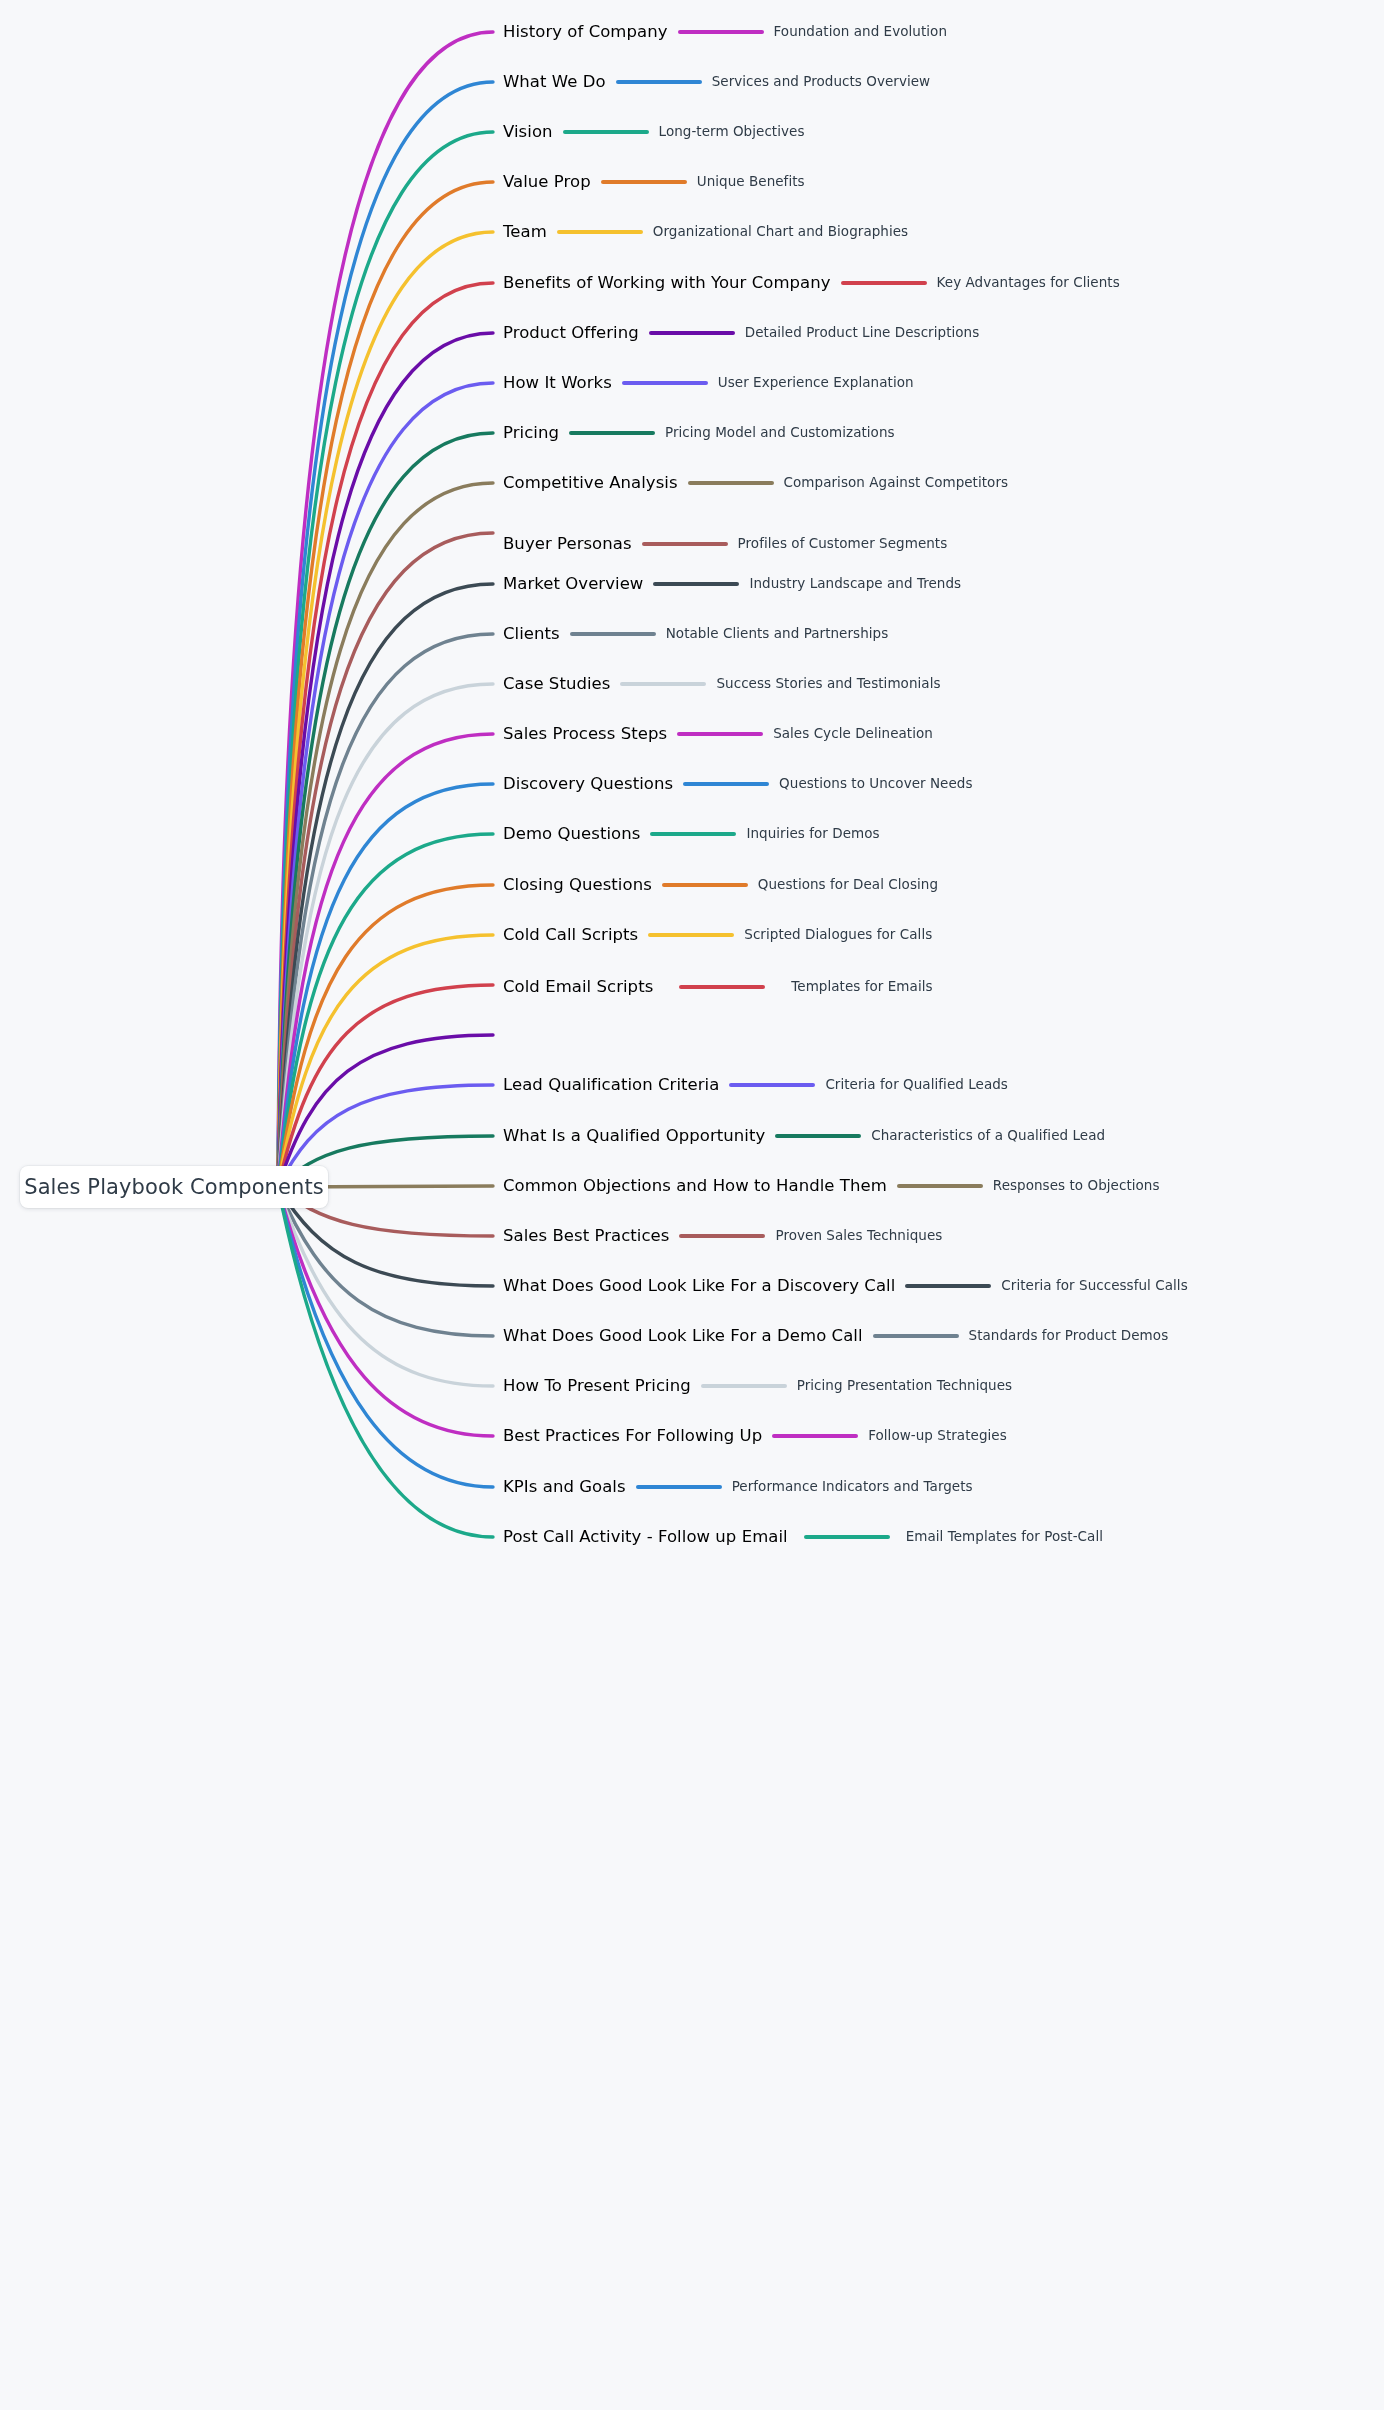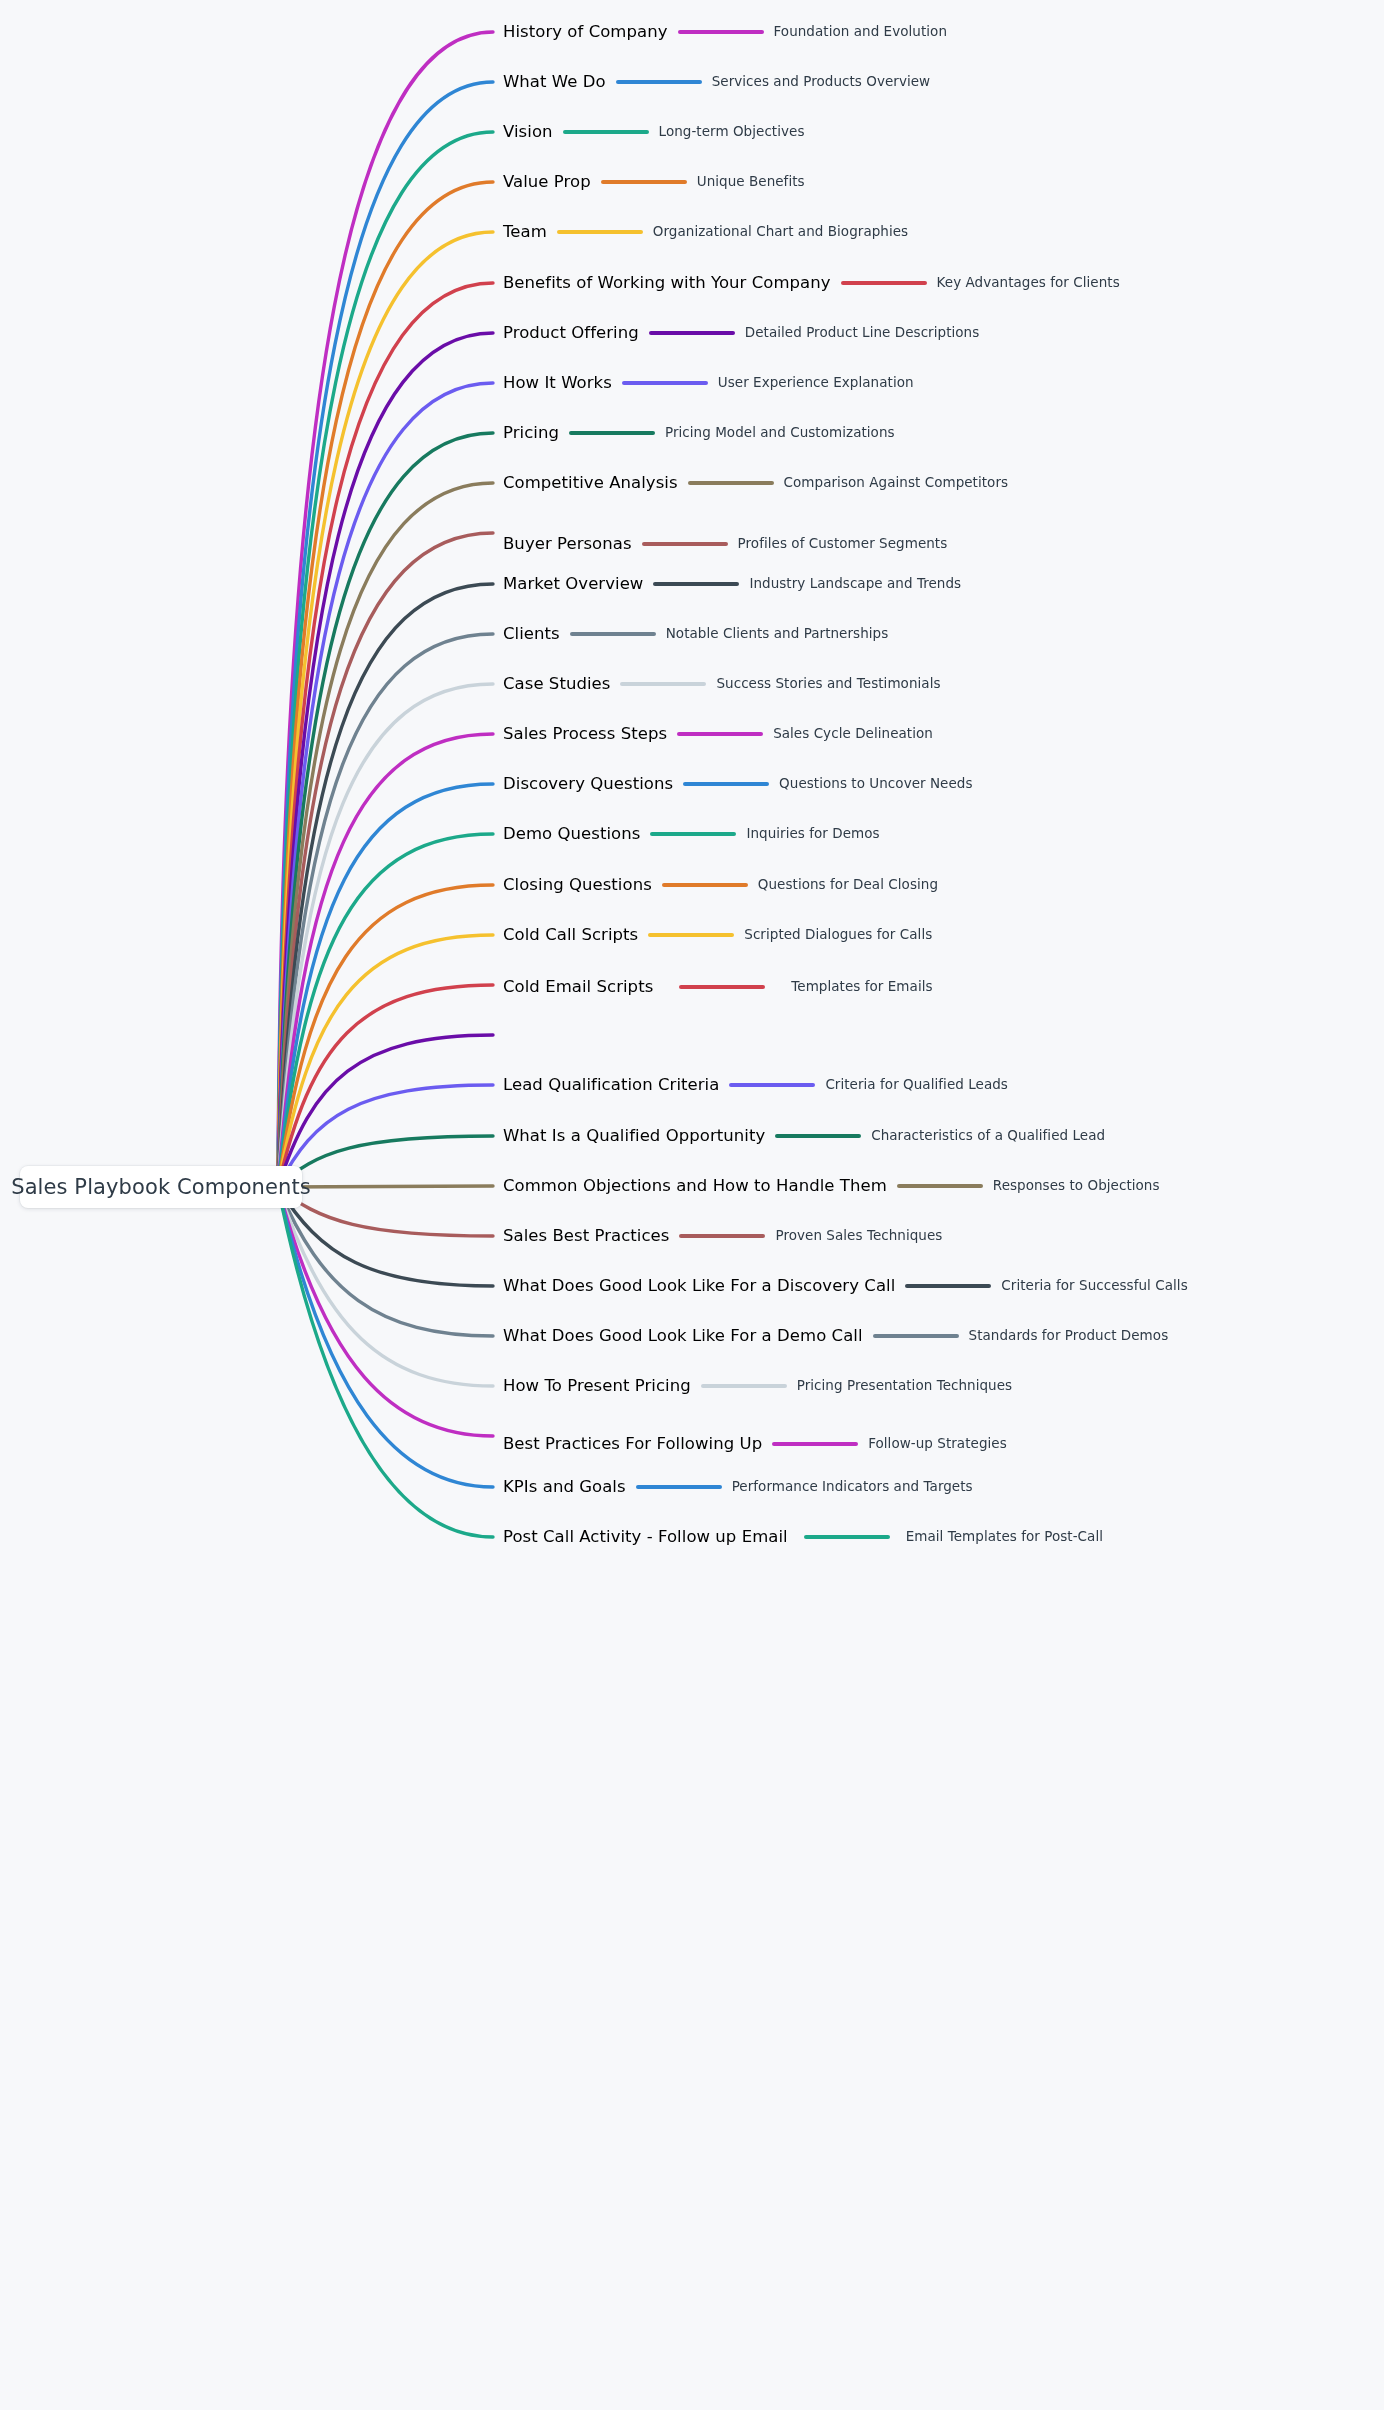--- a/index.html
+++ b/index.html
@@ -112,21 +112,21 @@
       <path d="M 278 1187 L 493 1186" fill="none" stroke="#8a7c5c" stroke-width="3.4" stroke-linecap="round"></path>
       <path d="M 278 1187 C 318.44 1221.3, 364.516 1236, 493 1236" fill="none" stroke="#a85c5c" stroke-width="3.4" stroke-linecap="round"></path>
       <path d="M 278 1187 C 320 1256.3, 370.74 1286, 493 1286" fill="none" stroke="#3c4a54" stroke-width="3.4" stroke-linecap="round"></path>
       <path d="M 278 1187 C 321.56 1291.3, 376.964 1336, 493 1336" fill="none" stroke="#6f8290" stroke-width="3.4" stroke-linecap="round"></path>
       <path d="M 278 1187 C 323.12 1326.3, 383.188 1386, 493 1386" fill="none" stroke="#c9d3da" stroke-width="3.4" stroke-linecap="round"></path>
       <path d="M 278 1187 C 324.68 1361.3, 389.412 1436, 493 1436" fill="none" stroke="#bf2ec2" stroke-width="3.4" stroke-linecap="round"></path>
       <path d="M 278 1187 C 326.24 1397, 395.696 1487, 493 1487" fill="none" stroke="#2f86d4" stroke-width="3.4" stroke-linecap="round"></path>
       <path d="M 278 1187 C 327.8 1432, 401.92 1537, 493 1537" fill="none" stroke="#1ca98a" stroke-width="3.4" stroke-linecap="round"></path>
     </svg>
   <div id="node-layer">
-    <div class="root-node" id="root-node" style="left: 20px; top: 1166px; width: 282px; height: 42px;">
+    <div class="root-node" id="root-node" style="left: 20px; top: 1166px; width: 308px; height: 42px;">
       <span class="root-node-label">Sales Playbook Components</span>
     </div>
   <div class="branch-row" style="left: 503px; top: 17px;">
         <span class="branch-label">History of Company</span>
         <span class="leaf-connector" style="background: rgb(191, 46, 194);"></span>
         <span class="leaf-label">Foundation and Evolution</span>
       </div>
       <div class="branch-row" style="left: 503px; top: 67px;">
         <span class="branch-label">What We Do</span>
         <span class="leaf-connector" style="background: rgb(47, 134, 212);"></span>
@@ -250,21 +250,21 @@
       <div class="branch-row" style="left: 503px; top: 1321px;">
         <span class="branch-label">What Does Good Look Like For a Demo Call</span>
         <span class="leaf-connector" style="background: rgb(111, 130, 144);"></span>
         <span class="leaf-label">Standards for Product Demos</span>
       </div>
       <div class="branch-row" style="left: 503px; top: 1371px; justify-content: space-between;">
         <span class="branch-label">How To Present Pricing</span>
         <span class="leaf-connector" style="background: rgb(201, 211, 218);"></span>
         <span class="leaf-label">Pricing Presentation Techniques</span>
       </div>
-      <div class="branch-row" style="left: 503px; top: 1421px; margin-top: 8px;">
+      <div class="branch-row" style="left: 503px; top: 1421px;">
         <span class="branch-label">Best Practices For Following Up</span>
         <span class="leaf-connector" style="background: rgb(191, 46, 194);"></span>
         <span class="leaf-label">Follow-up Strategies</span>
       </div>
       <div class="branch-row" style="left: 503px; top: 1472px;">
         <span class="branch-label">KPIs and Goals</span>
         <span class="leaf-connector" style="background: rgb(47, 134, 212);"></span>
         <span class="leaf-label">Performance Indicators and Targets</span>
       </div>
       <div class="branch-row" style="left: 503px; top: 1522px; gap: 6px;">

